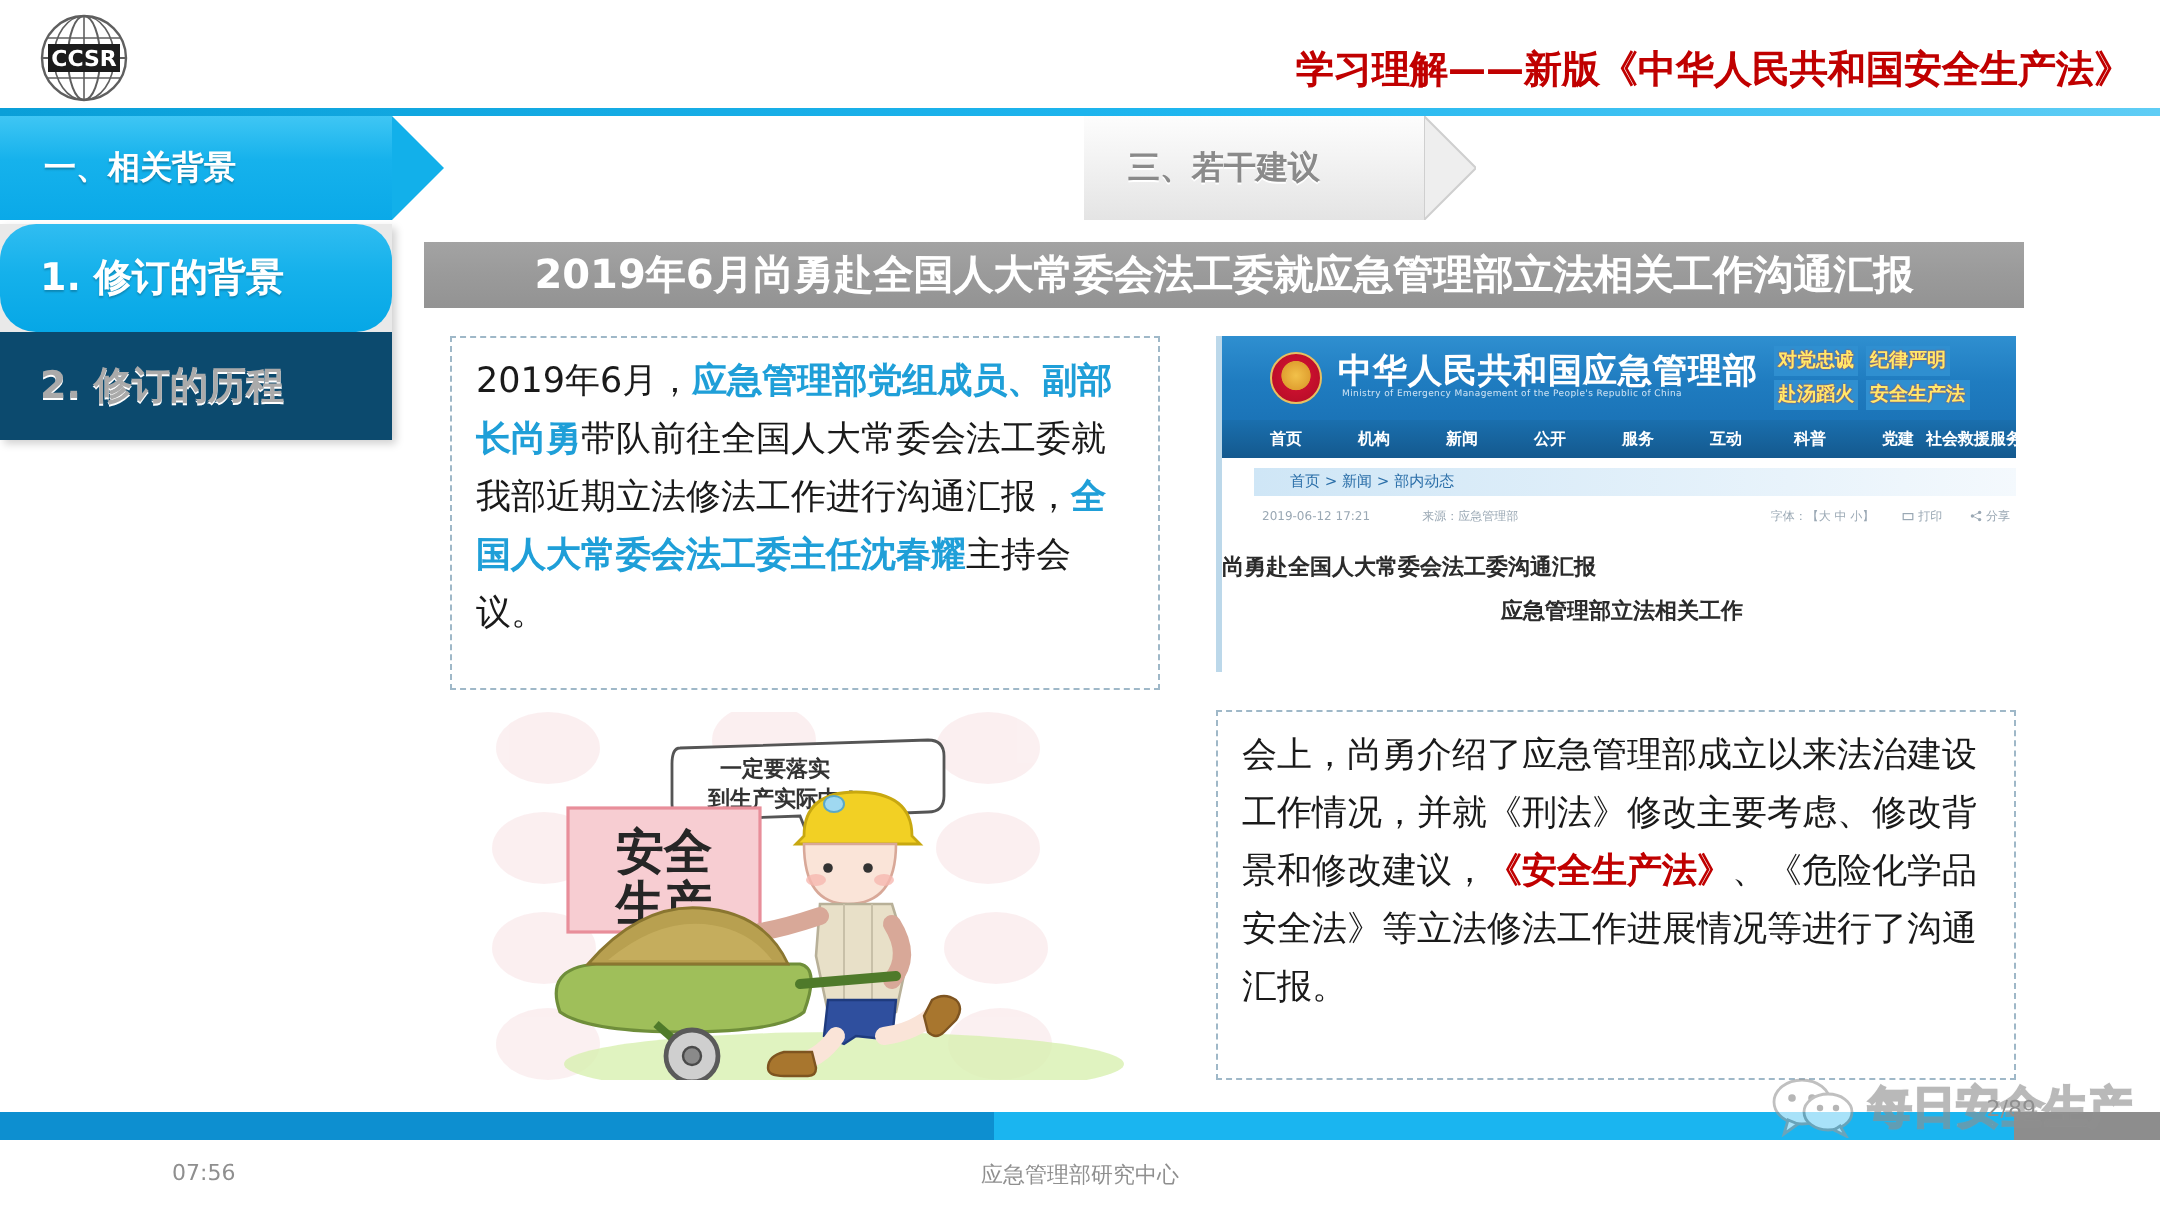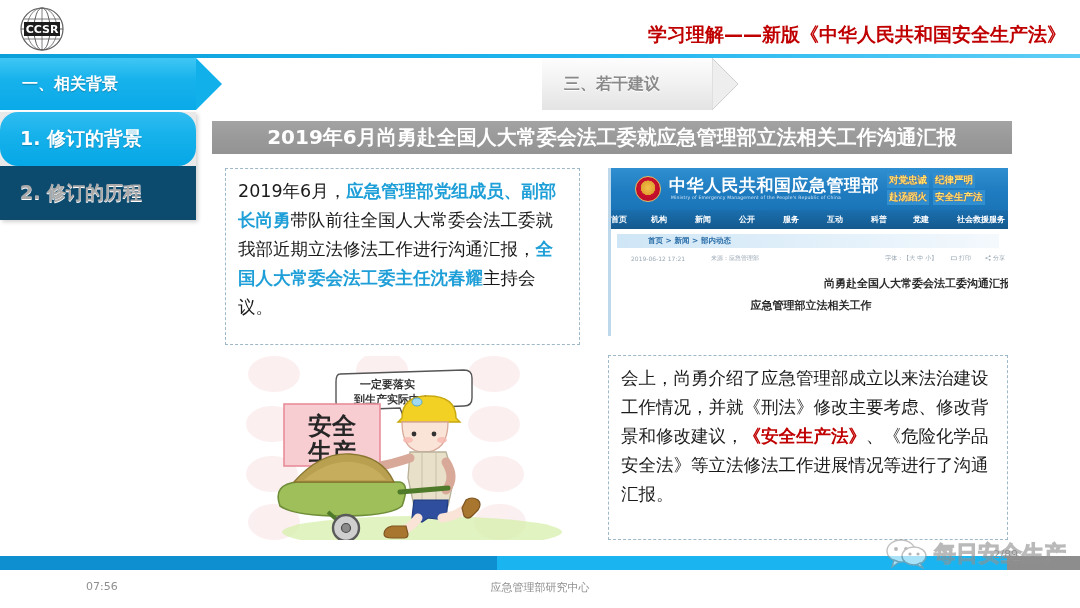--- a/index.html
+++ b/index.html
@@ -135,38 +135,38 @@
     background:#2f8fd0; padding:1px 2px; white-space:nowrap;
     text-shadow:0 0 1px #d03020;
   }
   #gov-nav{
     position:absolute; left:0; top:42px; width:400px; height:19px;
     background:linear-gradient(to bottom,#1a6fae 0%,#14598e 100%);
     display:flex; align-items:center;
   }
   .gov-nav-item{
     font-size:8px; font-weight:bold; color:#ffffff; white-space:nowrap;
-    text-align:left;
+    text-align:right;
   }
   #gov-crumb{
-    position:absolute; left:6px; top:66px; width:382px; height:14px;
+    position:absolute; left:16px; top:66px; width:382px; height:14px;
     background:linear-gradient(to right,#cfe6f6 0%,#e8f3fb 70%,#f4f9fd 100%);
-    display:flex; align-items:center; padding-left:31px;
-    font-size:7.5px; color:#2a6ea8; font-weight:bold; white-space:nowrap;
+    display:flex; align-items:center; padding-left:18px;
+    font-size:7.5px; color:#2a6ea8; font-weight:normal; white-space:nowrap;
   }
   #gov-meta{
     position:absolute; left:12px; top:84px; width:382px; height:12px;
     font-size:6px; color:#9aa8b4; display:flex; align-items:center;
   }
   #gov-meta .m-date{ margin-left:8px; }
   #gov-meta .m-src{ margin-left:26px; }
   #gov-meta .m-right{ margin-left:auto; display:flex; gap:14px; align-items:center; }
   #gov-art1{
     position:absolute; left:0; top:108px; width:400px;
-    text-align:right; font-family:"DejaVu Serif","Liberation Serif",serif;
+    text-align:left; font-family:"DejaVu Serif","Liberation Serif",serif;
     font-size:11px; font-weight:bold; color:#2b2b2b; white-space:nowrap;
   }
   #gov-art2{
     position:absolute; left:0; top:130px; width:400px;
     text-align:center; font-family:"DejaVu Serif","Liberation Serif",serif;
     font-size:11px; font-weight:bold; color:#2b2b2b; white-space:nowrap;
   }
 
   
   #right-text{

